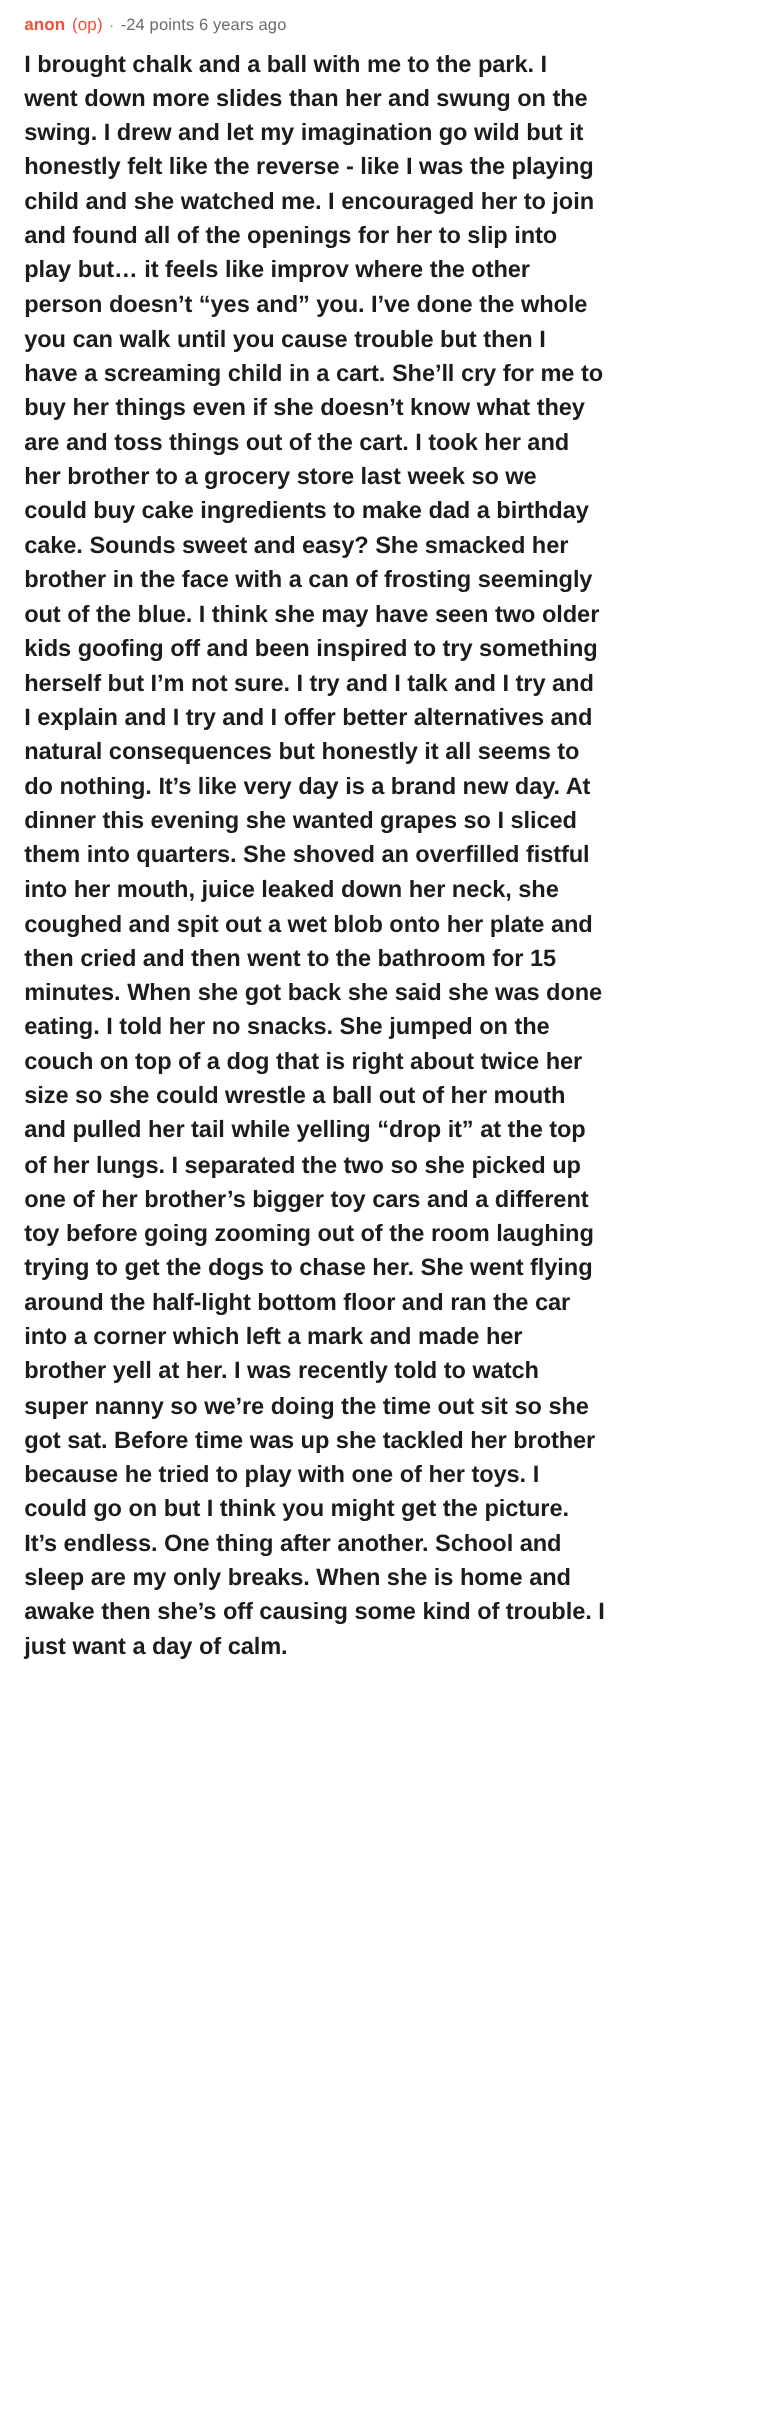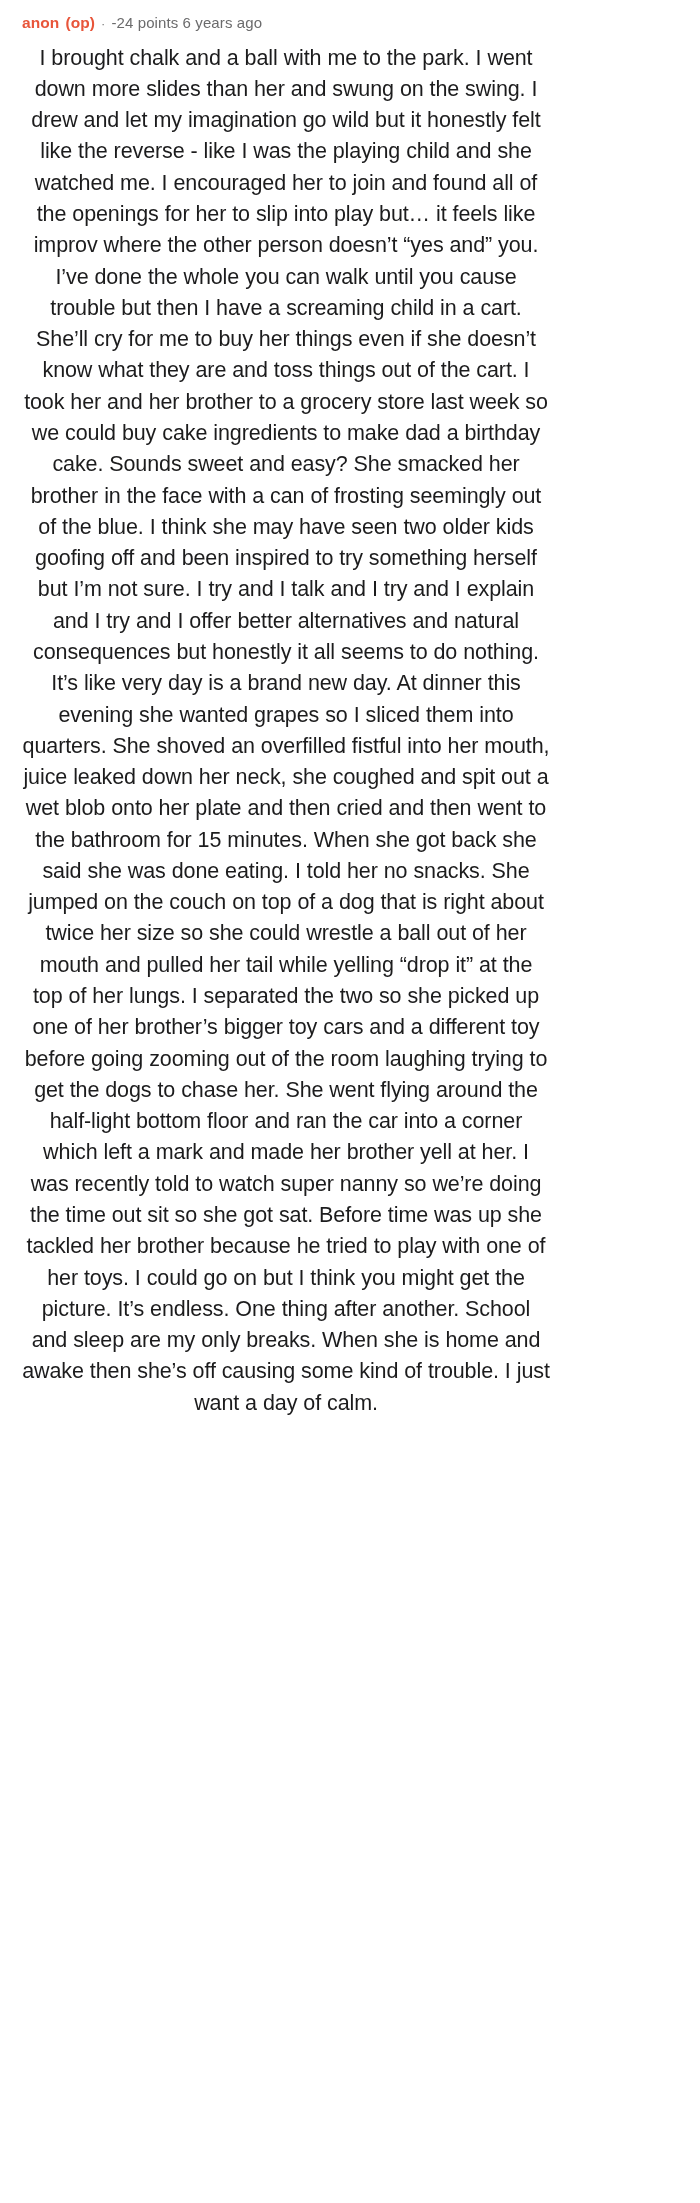--- a/index.html
+++ b/index.html
@@ -27,40 +27,41 @@
     font-size: 15.5px;
     line-height: 1.2;
   }
   .author {
     color: #e8553a;
     font-weight: bold;
     letter-spacing: 0.1px;
   }
   .op-tag {
     color: #e8553a;
-    font-weight: bold;
+    font-weight: normal;
     letter-spacing: 0.1px;
   }
   .meta-dot {
     color: #7c7c7c;
     font-size: 13px;
   }
   .meta-info {
     color: #6b6b6c;
     font-size: 15px;
     letter-spacing: 0.1px;
   }
   .body-text {
     font-size: 21.5px;
     line-height: 1.455;
     color: #1c1c1d;
     letter-spacing: -0.1px;
     word-spacing: 0.1px;
-    text-align: center;
+    text-align: left;
     margin: 0;
+    font-weight: bold;
   }
 </style>
 </head>
 <body>
 
 <div class="comment">
 
   <div class="meta-row">
     <span class="author">anon</span>
     <span class="op-tag">(op)</span>

